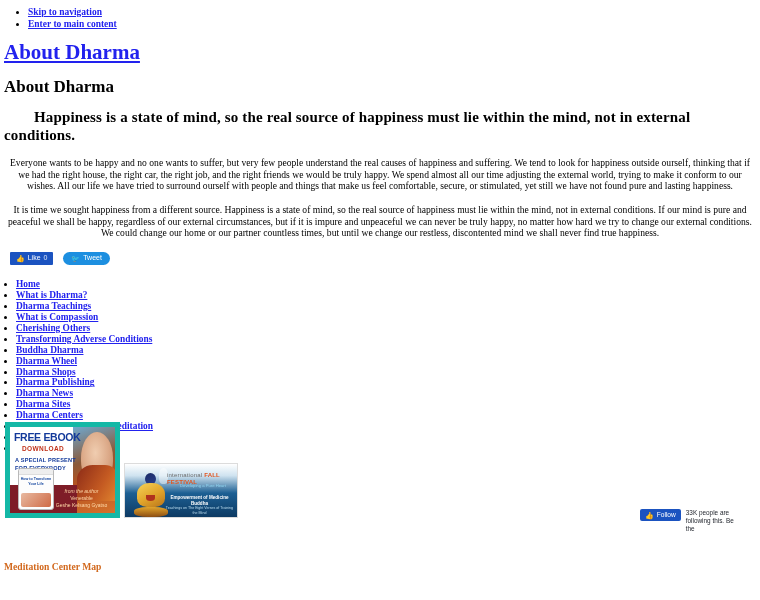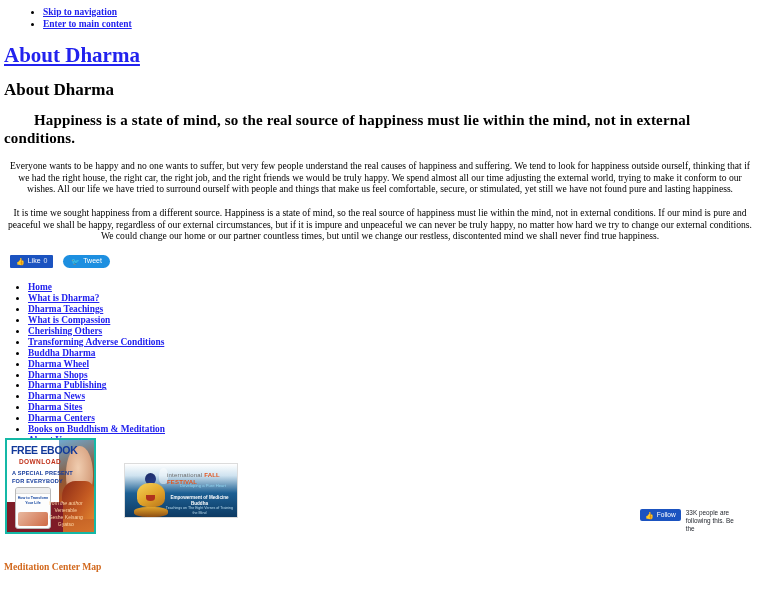--- a/index.html
+++ b/index.html
@@ -16,21 +16,21 @@
     font-size: 9.5px;
     line-height: 1.18;
     color: #000000;
     position: relative;
   }
   a {
     color: #2222ee;
     text-decoration: underline;
   }
   ul {
-    margin: 15px;
+    margin: 0;
     padding: 0 0 0 20px;
     list-style-type: disc;
   }
   li {
     margin: 0;
     padding: 0;
     line-height: 11px;
   }
   li::marker { color: #000; font-size: 9px; }
 
@@ -107,40 +107,40 @@
     height: 13px;
     padding: 0 8px;
     border-radius: 7px;
     box-sizing: border-box;
   }
   .glyph { font-size: 7px; line-height: 1; }
 
   
   .nav-list {
     margin: 14px 0 0 0;
-    padding-left: 28px;
+    padding-left: 16px;
   }
   .nav-list li { line-height: 10.9px; }
   .nav-list a { font-weight: bold; font-size: 9.4px; }
 
   
   .banners {
     position: absolute;
     left: 5px;
     top: 422px;
     width: 240px;
     height: 100px;
   }
   .banner-ebook {
     position: absolute;
-    left: 0; top: 16px;
-    width: 91px;
+    left: 0; top: 0;
+    width: 115px;
     height: 96px;
     background: #ffffff;
-    border: 2px solid #14b8a6;
+    border: 5px solid #14b8a6;
     box-sizing: border-box;
     overflow: hidden;
   }
   .be-left {
     position: absolute; left:0; top:0; width: 66%; height: 100%;
     background: #ffffff;
   }
   .be-right {
     position: absolute; right:0; top:0; width: 40%; height: 100%;
     background: linear-gradient(160deg,#6fa8cf 0%, #8a5a3a 38%, #b5521f 58%, #d4722c 100%);

